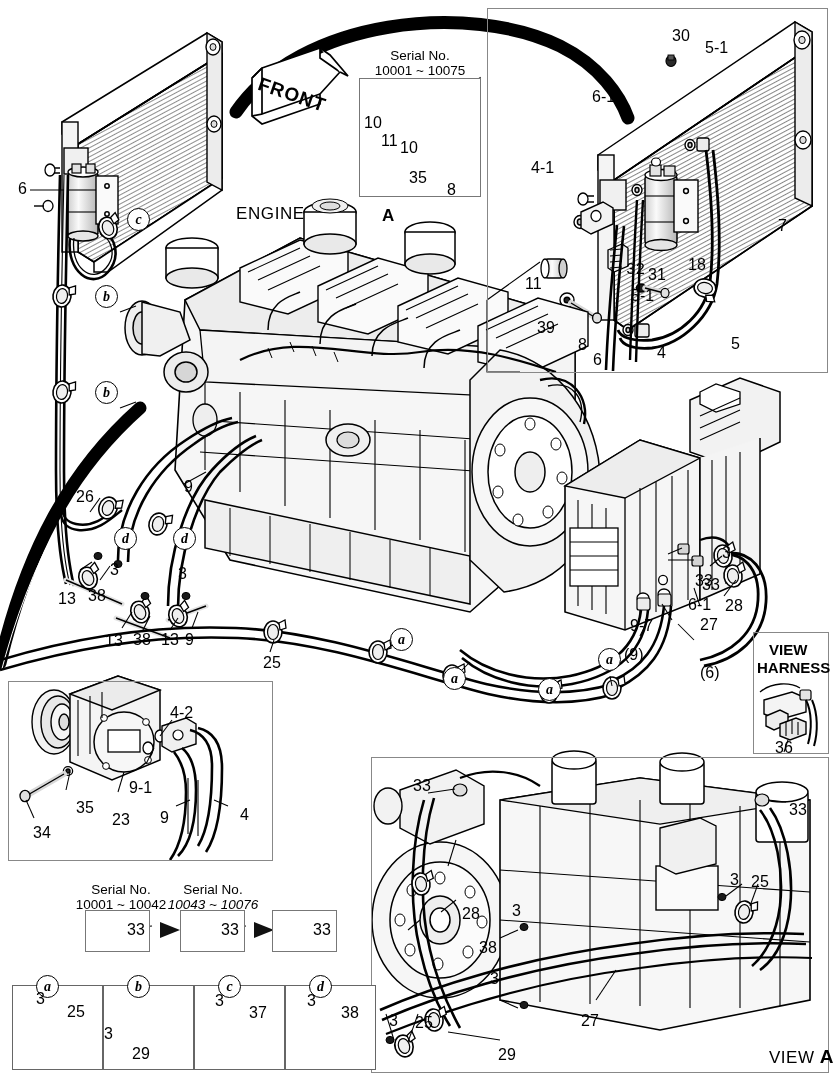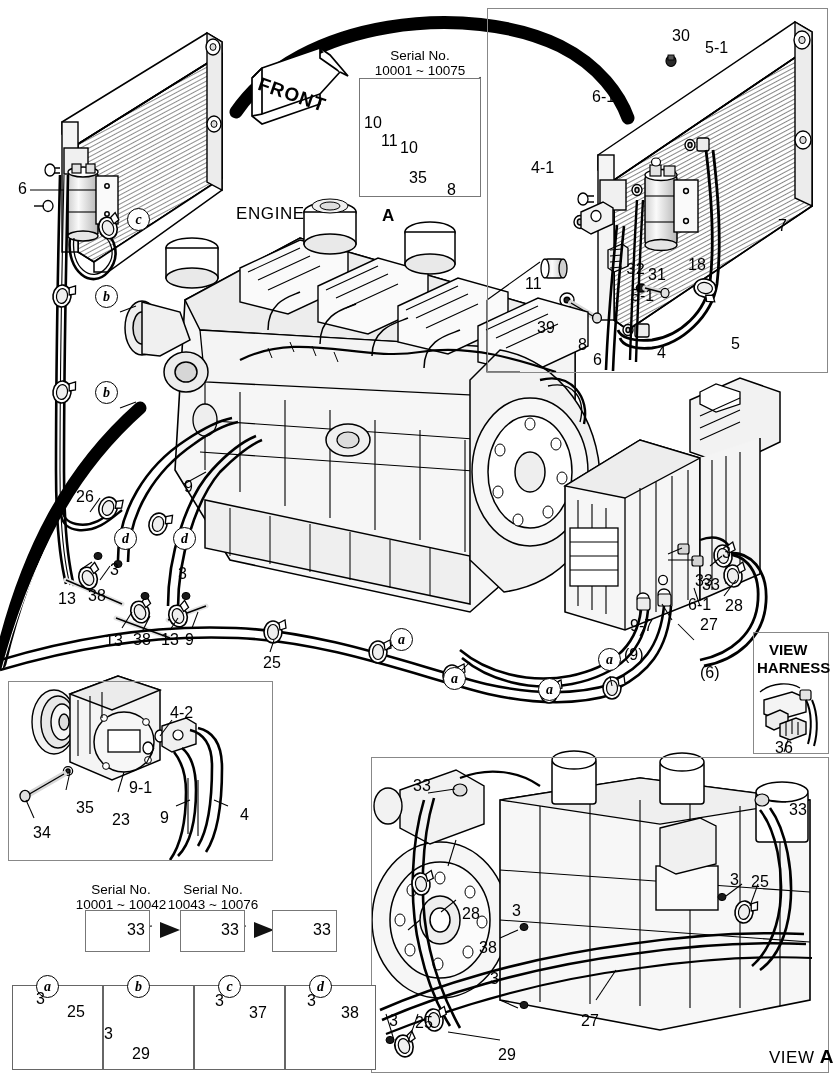--- a/index.html
+++ b/index.html
@@ -797,21 +797,21 @@
   <div class="lbl" style="left:129px;top:780px;">9-1</div>
   <div class="lbl" style="left:112px;top:812px;">23</div>
   <div class="lbl" style="left:76px;top:800px;">35</div>
   <div class="lbl" style="left:33px;top:825px;">34</div>
   <div class="lbl" style="left:160px;top:810px;">9</div>
   <div class="lbl" style="left:240px;top:807px;">4</div>
 
   <div class="sertitle" style="left:80px;top:882px;width:82px;">Serial No.</div>
   <div class="sertitle" style="left:64px;top:897px;width:114px;">10001 ~ 10042</div>
   <div class="sertitle" style="left:172px;top:882px;width:82px;">Serial No.</div>
-  <div class="sertitle" style="left:156px;top:897px;width:114px;">10043 ~ 10076</div>
+  <div class="sertitle" style="left:156px;top:897px;width:114px;font-style:italic;">10043 ~ 10076</div>
 
   <div class="serbox" style="left:85px;top:910px;width:65px;height:42px;"></div>
   <div class="serbox" style="left:180px;top:910px;width:65px;height:42px;"></div>
   <div class="serbox" style="left:272px;top:910px;width:65px;height:42px;"></div>
 
   <div class="lbl" style="left:127px;top:922px;">33</div>
   <div class="lbl" style="left:221px;top:922px;">33</div>
   <div class="lbl" style="left:313px;top:922px;">33</div>
 
   <div class="legendcell" style="left:12px;top:985px;width:91px;height:85px;"></div>

